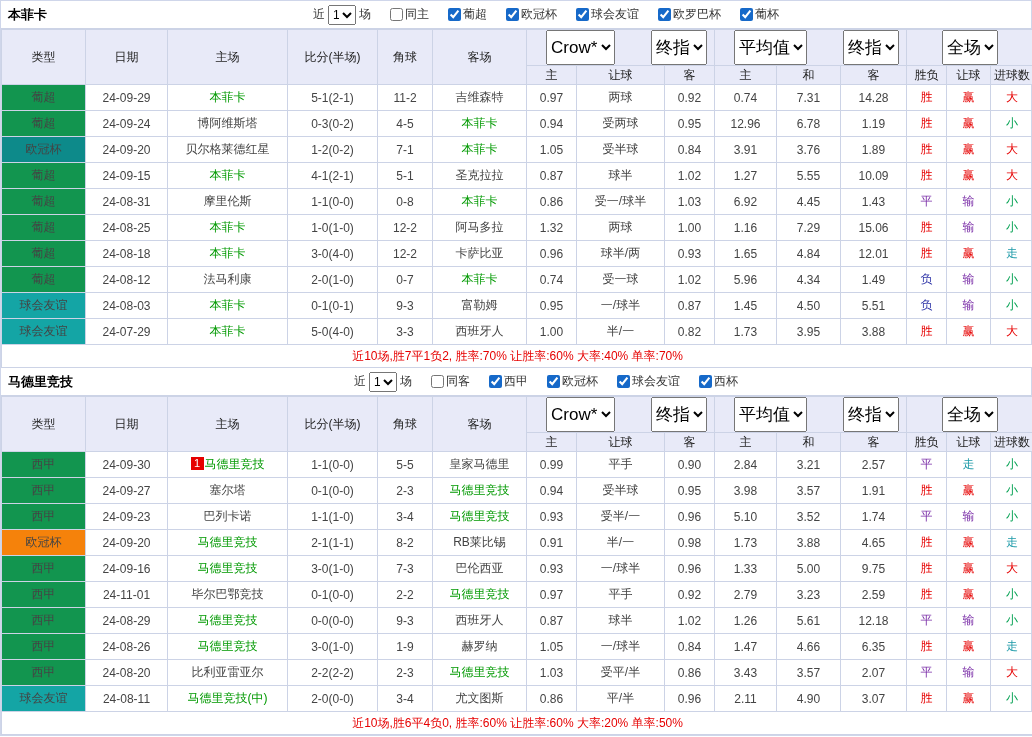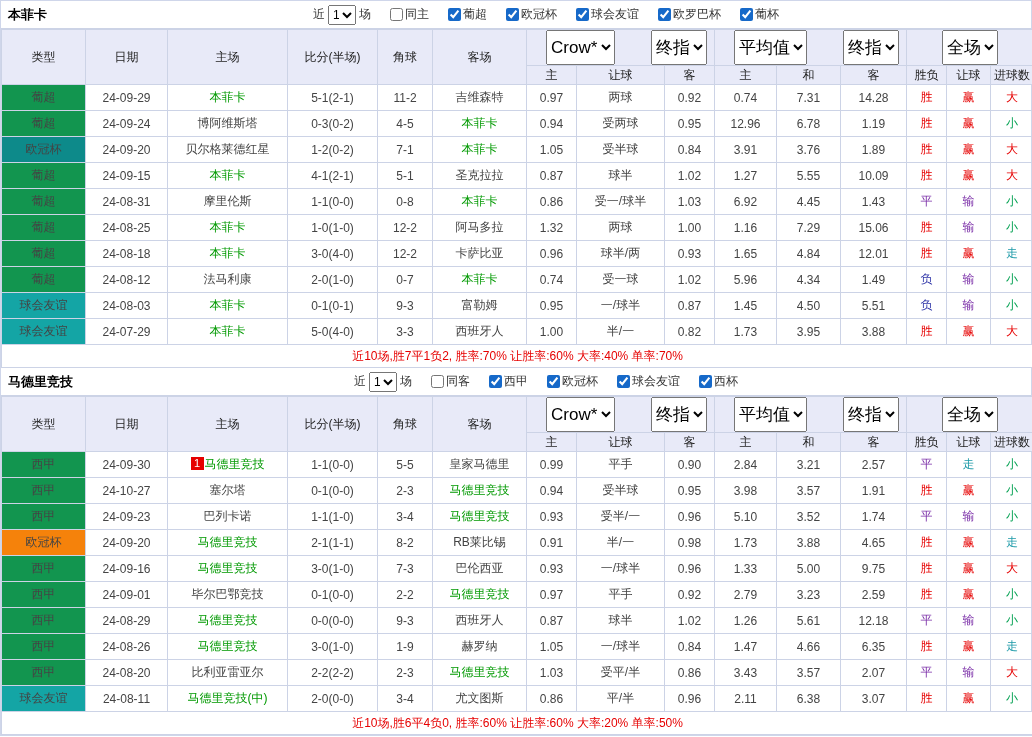--- a/index.html
+++ b/index.html
@@ -398,21 +398,21 @@
               <td class="num">0.90</td>
               <td class="num">2.84</td>
               <td class="num">3.21</td>
               <td class="num">2.57</td>
               <td class="res" style="color:#7b2fa8">平</td>
               <td class="res" style="color:#1d9aa8">走</td>
               <td class="res" style="color:#00a050">小</td>
             </tr>
             <tr>
               <td class="type" style="background:#12954f">西甲</td>
-              <td class="dt">24-10-27</td>
+              <td class="dt">24-09-27</td>
               <td class="team">塞尔塔</td>
               <td class="score">0-1(0-0)</td>
               <td class="num">2-3</td>
               <td class="team focal">马德里竞技</td>
               <td class="num">0.94</td>
               <td class="num">受半球</td>
               <td class="num">0.95</td>
               <td class="num">3.98</td>
               <td class="num">3.57</td>
               <td class="num">1.91</td>
@@ -466,21 +466,21 @@
               <td class="num">0.96</td>
               <td class="num">1.33</td>
               <td class="num">5.00</td>
               <td class="num">9.75</td>
               <td class="res" style="color:#e60000">胜</td>
               <td class="res" style="color:#e60000">赢</td>
               <td class="res" style="color:#e60000">大</td>
             </tr>
             <tr>
               <td class="type" style="background:#12954f">西甲</td>
-              <td class="dt">24-09-01</td>
+              <td class="dt">24-11-01</td>
               <td class="team">毕尔巴鄂竞技</td>
               <td class="score">0-1(0-0)</td>
               <td class="num">2-2</td>
               <td class="team focal">马德里竞技</td>
               <td class="num">0.97</td>
               <td class="num">平手</td>
               <td class="num">0.92</td>
               <td class="num">2.79</td>
               <td class="num">3.23</td>
               <td class="num">2.59</td>
@@ -543,21 +543,21 @@
               <td class="type" style="background:#14a5a5">球会友谊</td>
               <td class="dt">24-08-11</td>
               <td class="team focal">马德里竞技(中)</td>
               <td class="score">2-0(0-0)</td>
               <td class="num">3-4</td>
               <td class="team">尤文图斯</td>
               <td class="num">0.86</td>
               <td class="num">平/半</td>
               <td class="num">0.96</td>
               <td class="num">2.11</td>
-              <td class="num">6.38</td>
+              <td class="num">4.90</td>
               <td class="num">3.07</td>
               <td class="res" style="color:#e60000">胜</td>
               <td class="res" style="color:#e60000">赢</td>
               <td class="res" style="color:#00a050">小</td>
             </tr>
           </tbody>
           <tfoot>
             <tr>
               <td colspan="15" class="summary">近10场,胜6平4负0, 胜率:60% 让胜率:60% 大率:20% 单率:50%</td>
             </tr>

